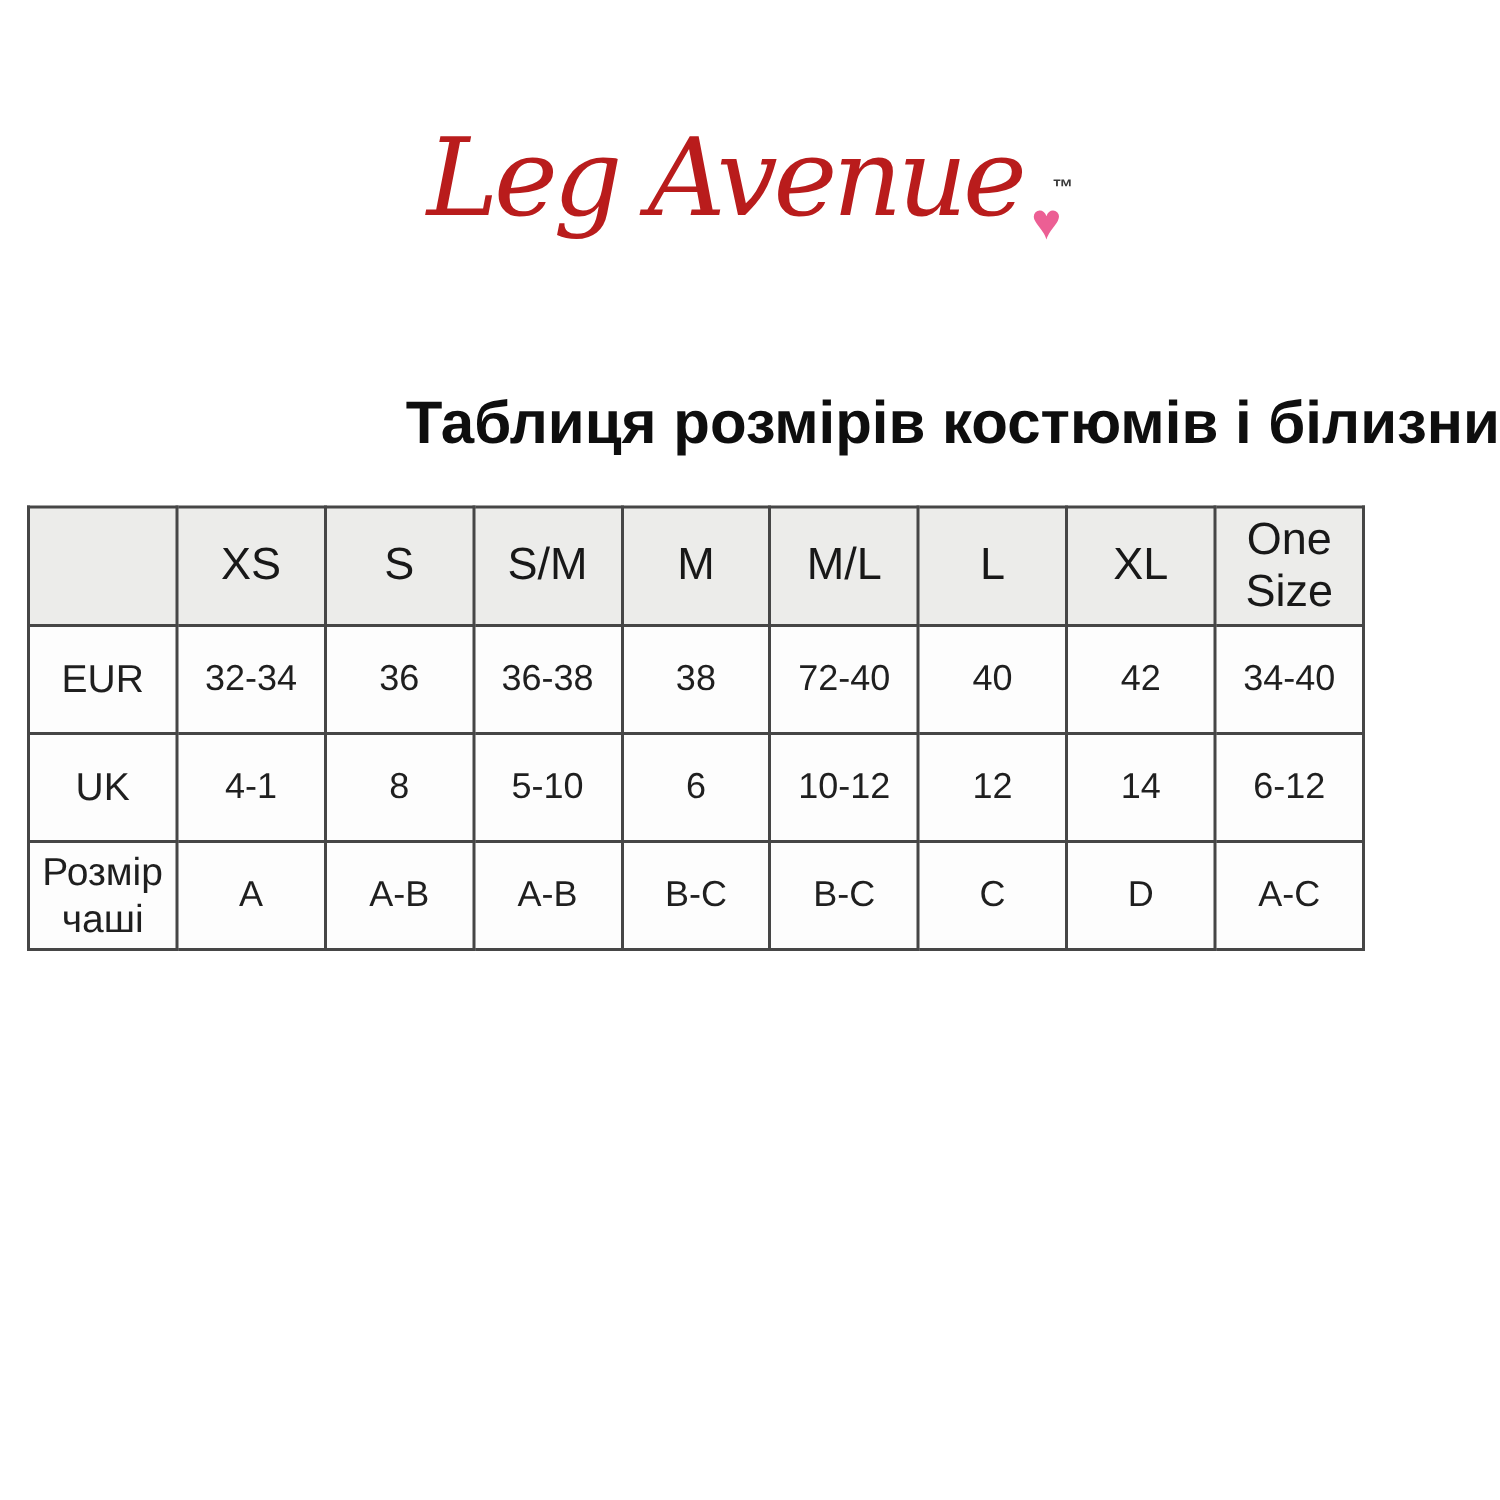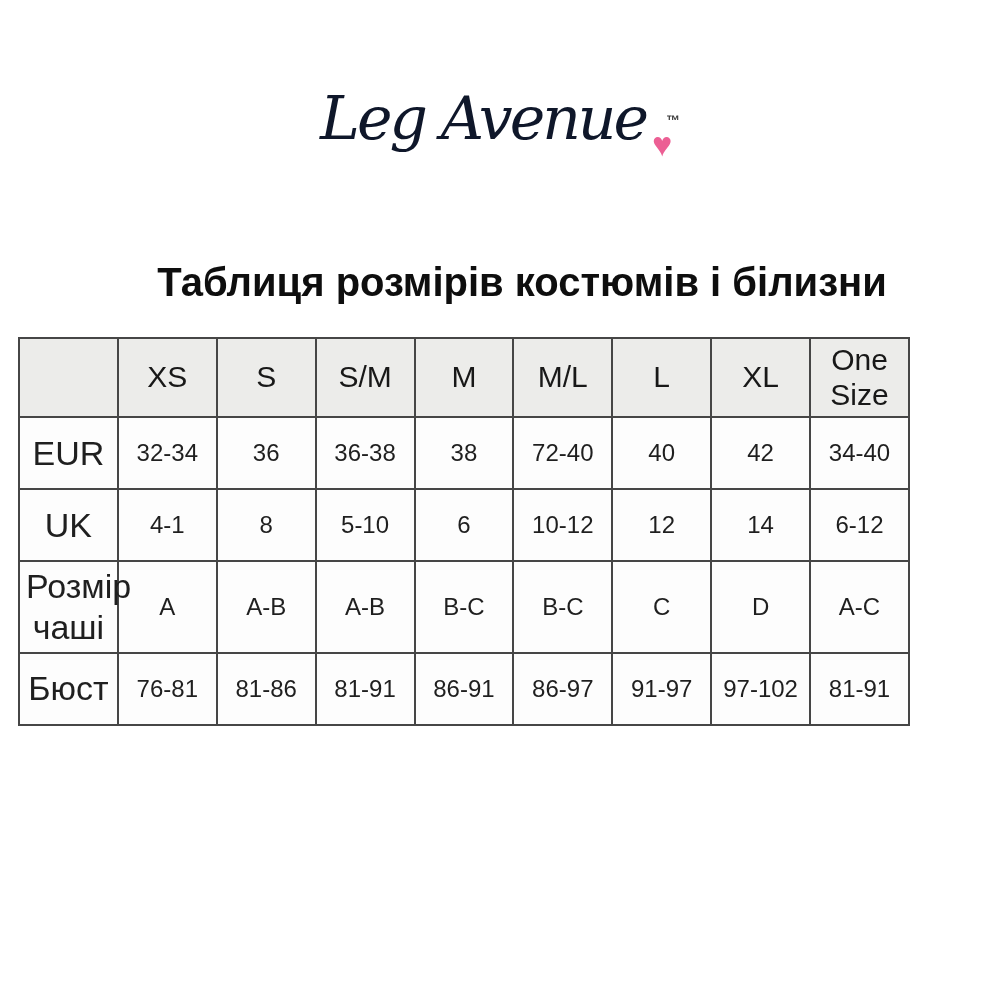--- a/index.html
+++ b/index.html
@@ -32,23 +32,23 @@
     left: 0;
     width: 100%;
     height: 140px;
     text-align: center;
     white-space: nowrap;
   }
   .logo-text {
     font-family: "DejaVu Serif", serif;
     font-style: italic;
     font-weight: 500;
-    font-size: 60px;
+    font-size: 72px;
     letter-spacing: -3px;
-    color: #0f172a;
+    color: #b91c1c;
     line-height: 140px;
   }
   .logo-end {
     display: inline-flex;
     flex-direction: column;
     align-items: flex-start;
     vertical-align: 14px;
     margin-left: 6px;
   }
   .logo-tm {
@@ -63,21 +63,21 @@
     line-height: 34px;
     color: var(--heart);
   }
   
   .title {
     position: absolute;
     top: 260px;
     left: 0;
     width: 100%;
     margin: 0;
-    text-align: center;
+    text-align: right;
     font-size: 40px;
     font-weight: 700;
     color: #0e0e0e;
     letter-spacing: 0px;
     padding-left: 44px;
   }
   
   .size-table {
     position: absolute;
     top: 337px;
@@ -101,21 +101,21 @@
     line-height: 1.15;
     color: #181818;
   }
   .size-table tbody th,
   .size-table tbody td {
     height: 72px;
     font-size: 24px;
     color: #1f1f1f;
   }
   .size-table tbody th.row-label {
-    font-size: 34px;
+    font-size: 26px;
     line-height: 1.2;
   }
 </style>
 </head>
 <body>
 
 <div class="page">
 
   <div class="logo">
     <span class="logo-text">Leg Avenue</span><span class="logo-end">
@@ -167,27 +167,16 @@
           <th class="row-label">Розмір чаші</th>
           <td>A</td>
           <td>A-B</td>
           <td>A-B</td>
           <td>B-C</td>
           <td>B-C</td>
           <td>C</td>
           <td>D</td>
           <td>A-C</td>
         </tr>
-        <tr>
-          <th class="row-label">Бюст</th>
-          <td>76-81</td>
-          <td>81-86</td>
-          <td>81-91</td>
-          <td>86-91</td>
-          <td>86-97</td>
-          <td>91-97</td>
-          <td>97-102</td>
-          <td>81-91</td>
-        </tr>
       </tbody>
   </table>
 
 </div>
 
 </body></html>

